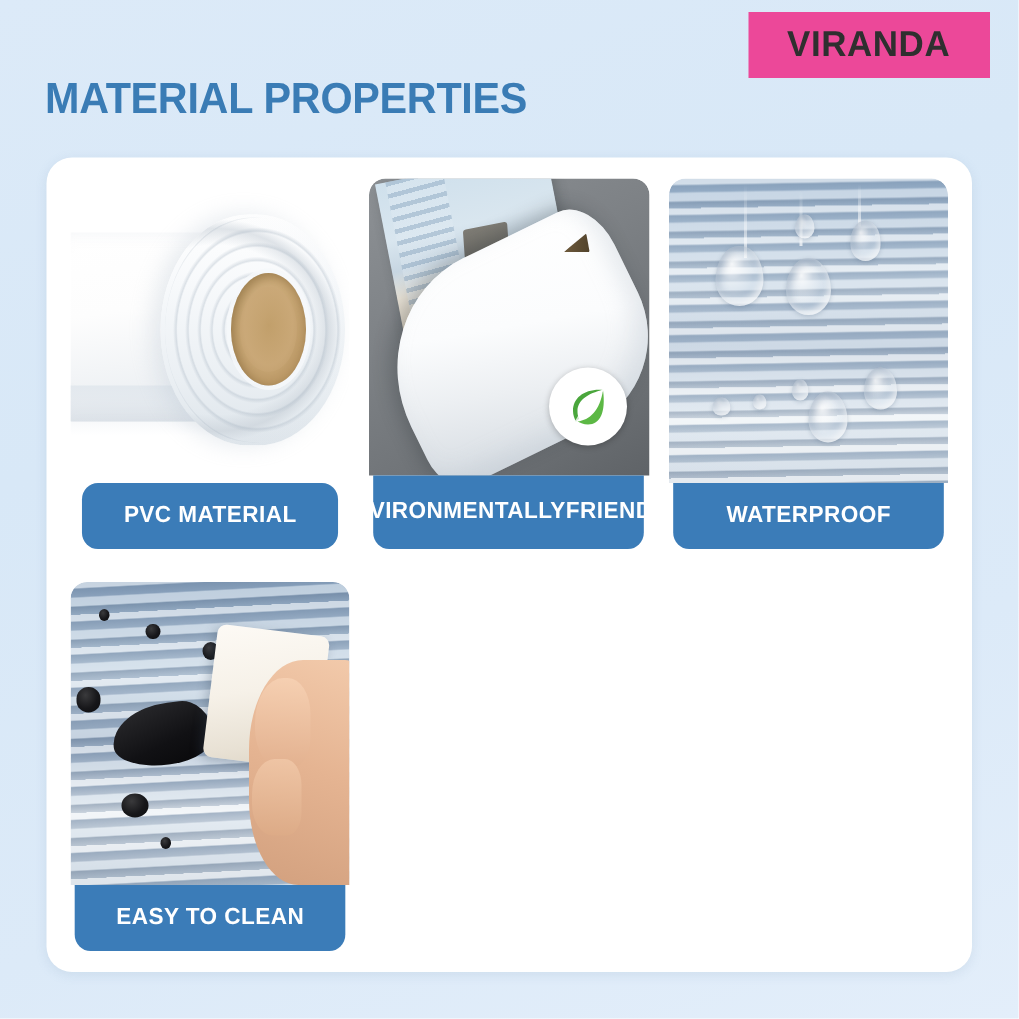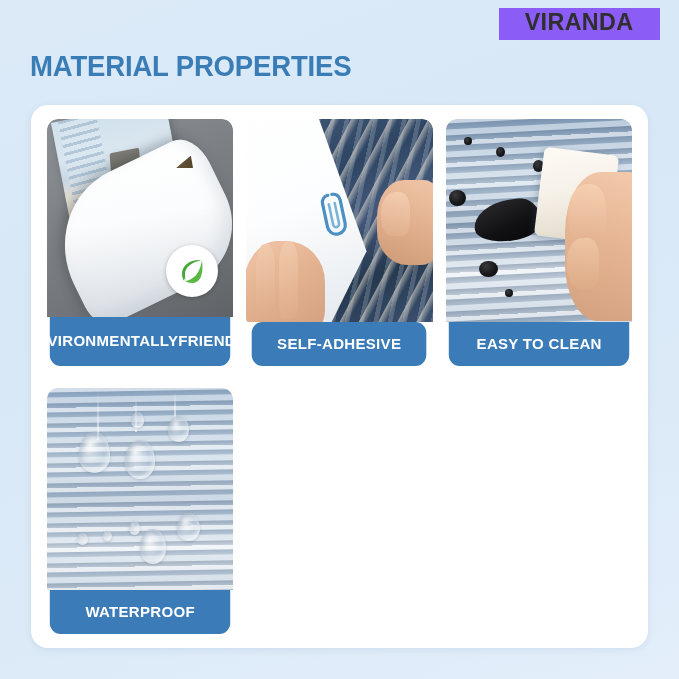--- a/index.html
+++ b/index.html
@@ -13,23 +13,23 @@
   
   .header { position:absolute; left:0; top:0; width:679px; height:105px; }
   .page-title {
     position:absolute; left:30px; top:50px;
     font-size:29px; font-weight:bold; letter-spacing:-0.2px;
     color:#3a7cb5; white-space:nowrap;
     transform:scaleX(0.95); transform-origin:left center;
   }
   .brand-badge {
     position:absolute; right:19px; top:8px;
-    width:161px; height:32px;
-    background:#8b5cf6;
-    display:flex; align-items:flex-start; justify-content:center;
+    width:161px; height:44px;
+    background:#ec4899;
+    display:flex; align-items:center; justify-content:center;
   }
   .brand-text {
     font-size:24px; font-weight:bold; color:#2f2f2f;
     letter-spacing:0.4px; transform:scaleX(0.97);
   }
 
   
   .card {
     position:absolute; left:31px; top:105px;
     width:617px; height:543px;
@@ -330,20 +330,29 @@
 <div class="header">
   <div class="page-title">MATERIAL PROPERTIES</div>
   <div class="brand-badge">
     <div class="brand-text">VIRANDA</div>
   </div>
 </div>
 
 <div class="card">
   <div class="grid">
 
+    <div class="cell r1c1">
+      <div class="cell-media m-pvc">
+        <div class="roll-sheet"></div>
+        <div class="roll-body"></div>
+        <div class="roll-rings"></div>
+        <div class="roll-core"></div>
+      </div>
+      <div class="cell-label">PVC MATERIAL</div>
+    </div>
 
     <div class="cell two-line r1c2">
       <div class="cell-media m-eco">
         <div class="eco-photo"></div>
         <div class="eco-curl">
           <div class="eco-curl-tip"></div>
         </div>
         <div class="eco-badge">
           <svg width="34" height="34" viewBox="0 0 34 34" aria-hidden="true">
             <path d="M27 6C15 5 7 11 7 20c0 3 1 5 2 7l2-2c-1-2-1-4-1-5 0-7 7-12 17-14z" fill="#4aa63c"></path>
@@ -358,65 +367,49 @@
           </svg>
         </div>
       </div>
       <div class="cell-label">
         <span>ENVIRONMENTALLY</span>
           <br>
         <span>FRIENDLY</span>
       </div>
     </div>
 
-    <div class="cell r1c3">
-      <div class="cell-media m-adh">
-        <div class="adh-marble"></div>
-        <div class="adh-liner"></div>
-        <div class="adh-clip">
-          <svg width="30" height="52" viewBox="0 0 30 52" aria-hidden="true">
-            <path d="M15 6c4 0 7 3 7 7v24c0 5-4 9-9 9s-9-4-9-9V13" stroke="#4a90c4" stroke-width="3.2" fill="none" stroke-linecap="round"></path>
-            <path d="M4 13c0-4 3-7 7-7" stroke="#4a90c4" stroke-width="3.2" fill="none" stroke-linecap="round"></path>
-            <path d="M10 15v21c0 2 2 3 3 3s3-1 3-3V15" stroke="#79b4d8" stroke-width="2.6" fill="none" stroke-linecap="round"></path>
-          </svg>
-        </div>
-        <div class="adh-hand-l"></div>
-        <div class="adh-hand-r"></div>
-      </div>
-      <div class="cell-label">SELF-ADHESIVE</div>
-    </div>
-
-    <div class="cell r2c2">
-      <div class="cell-media m-clean">
-        <div class="stain" style="left:10%;top:9%;width:4%;height:4%"></div>
-        <div class="stain" style="left:27%;top:14%;width:5%;height:5%"></div>
-        <div class="stain" style="left:47%;top:20%;width:6%;height:6%"></div>
-        <div class="stain" style="left:2%;top:35%;width:9%;height:8%"></div>
-        <div class="stain-big"></div>
-        <div class="stain" style="left:18%;top:70%;width:10%;height:8%"></div>
-        <div class="stain" style="left:32%;top:84%;width:4%;height:4%"></div>
-        <div class="cloth"></div>
-        <div class="clean-hand"></div>
-      </div>
-      <div class="cell-label">EASY TO CLEAN</div>
-    </div>
 
     <div class="cell r2c1">
       <div class="cell-media m-water">
         <div class="trail" style="left:27%;top:2%;height:24%"></div>
         <div class="trail" style="left:47%;top:4%;height:18%"></div>
         <div class="trail" style="left:68%;top:2%;height:14%"></div>
         <div class="drop" style="left:17%;top:22%;width:17%;height:20%"></div>
         <div class="drop" style="left:42%;top:26%;width:16%;height:19%"></div>
         <div class="drop" style="left:65%;top:14%;width:11%;height:13%"></div>
         <div class="drop" style="left:45%;top:12%;width:7%;height:8%"></div>
         <div class="drop" style="left:50%;top:70%;width:14%;height:17%"></div>
         <div class="drop" style="left:70%;top:62%;width:12%;height:14%"></div>
         <div class="drop" style="left:16%;top:72%;width:6%;height:6%"></div>
         <div class="drop" style="left:30%;top:71%;width:5%;height:5%"></div>
         <div class="drop" style="left:44%;top:66%;width:6%;height:7%"></div>
       </div>
       <div class="cell-label">WATERPROOF</div>
     </div>
 
+    <div class="cell r2c2">
+      <div class="cell-media m-clean">
+        <div class="stain" style="left:10%;top:9%;width:4%;height:4%"></div>
+        <div class="stain" style="left:27%;top:14%;width:5%;height:5%"></div>
+        <div class="stain" style="left:47%;top:20%;width:6%;height:6%"></div>
+        <div class="stain" style="left:2%;top:35%;width:9%;height:8%"></div>
+        <div class="stain-big"></div>
+        <div class="stain" style="left:18%;top:70%;width:10%;height:8%"></div>
+        <div class="stain" style="left:32%;top:84%;width:4%;height:4%"></div>
+        <div class="cloth"></div>
+        <div class="clean-hand"></div>
+      </div>
+      <div class="cell-label">EASY TO CLEAN</div>
+    </div>
+
 
   </div>
 </div>
 
 </body></html>

